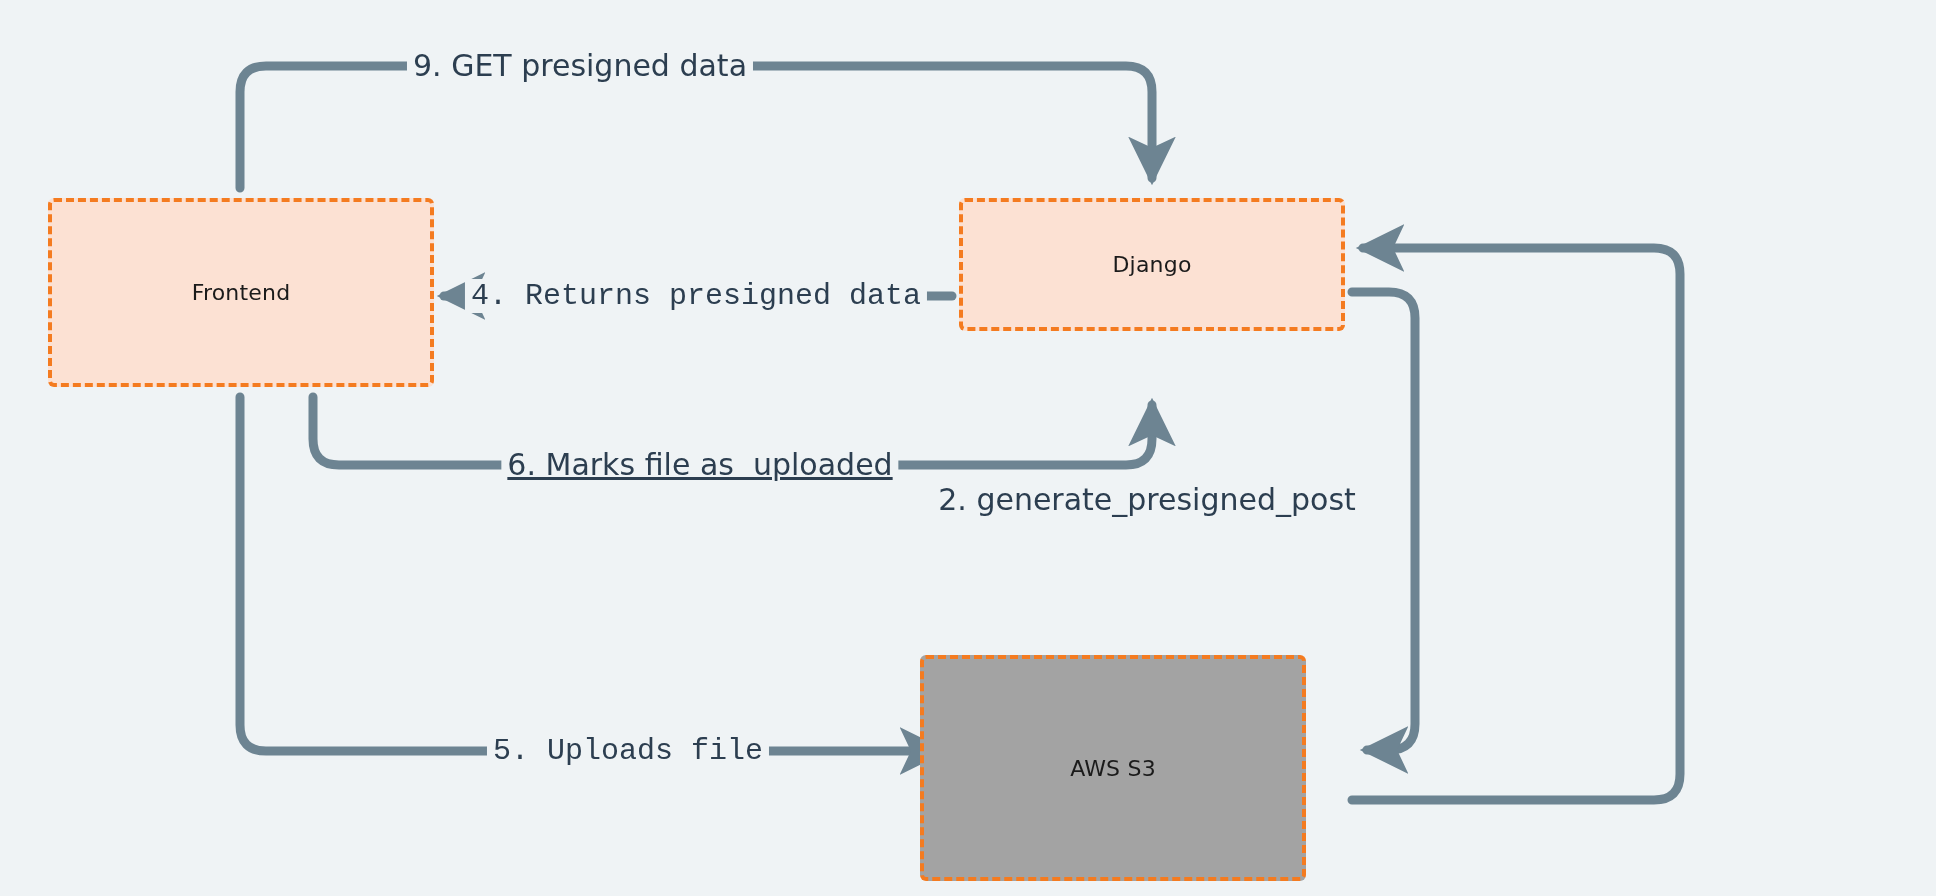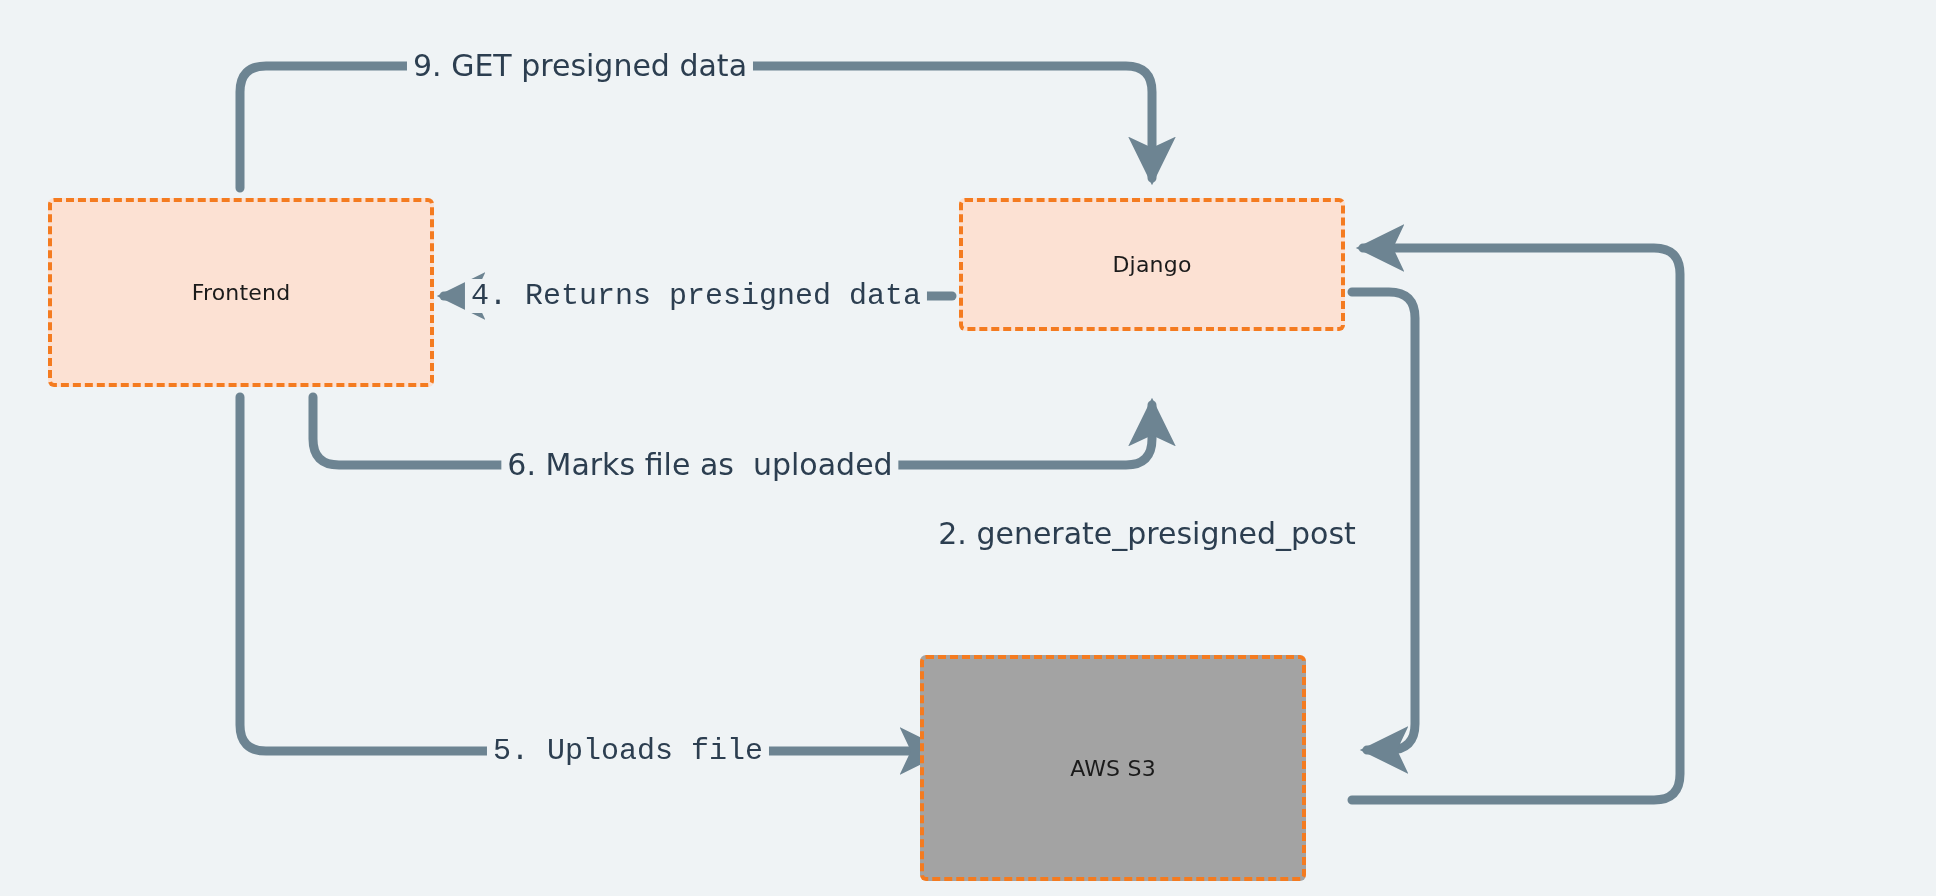--- a/index.html
+++ b/index.html
@@ -92,22 +92,22 @@
     <span class="node-label">Django</span>
   </div>
 
   <div class="node-box" style="left:920px; top:655px; width:386px; height:226px;
               background:#a3a3a3; border:4px dashed #F47B20;">
     <span class="node-label">AWS S3</span>
   </div>
 
   <div class="edge-label" style="left:580px; top:66px;">9. GET presigned data</div>
 
-  <div class="edge-label" style="left:1147px; top:534px;">2. generate_presigned_post</div>
+  <div class="edge-label" style="left:1147px; top:500px;">2. generate_presigned_post</div>
 
 
   <div class="edge-label" style="left:696px; top:296px;font-family:Liberation Mono, monospace;">4. Returns presigned data</div>
 
   <div class="edge-label" style="left:628px; top:751px;font-family:Liberation Mono, monospace;">5. Uploads file</div>
 
-  <div class="edge-label" style="left:700px; top:465px;">6. Marks file as  uploaded</div>
+  <div class="edge-label" style="left:700px; top:465px;text-decoration:underline;">6. Marks file as  uploaded</div>
 
 </div>
 
 </body></html>

